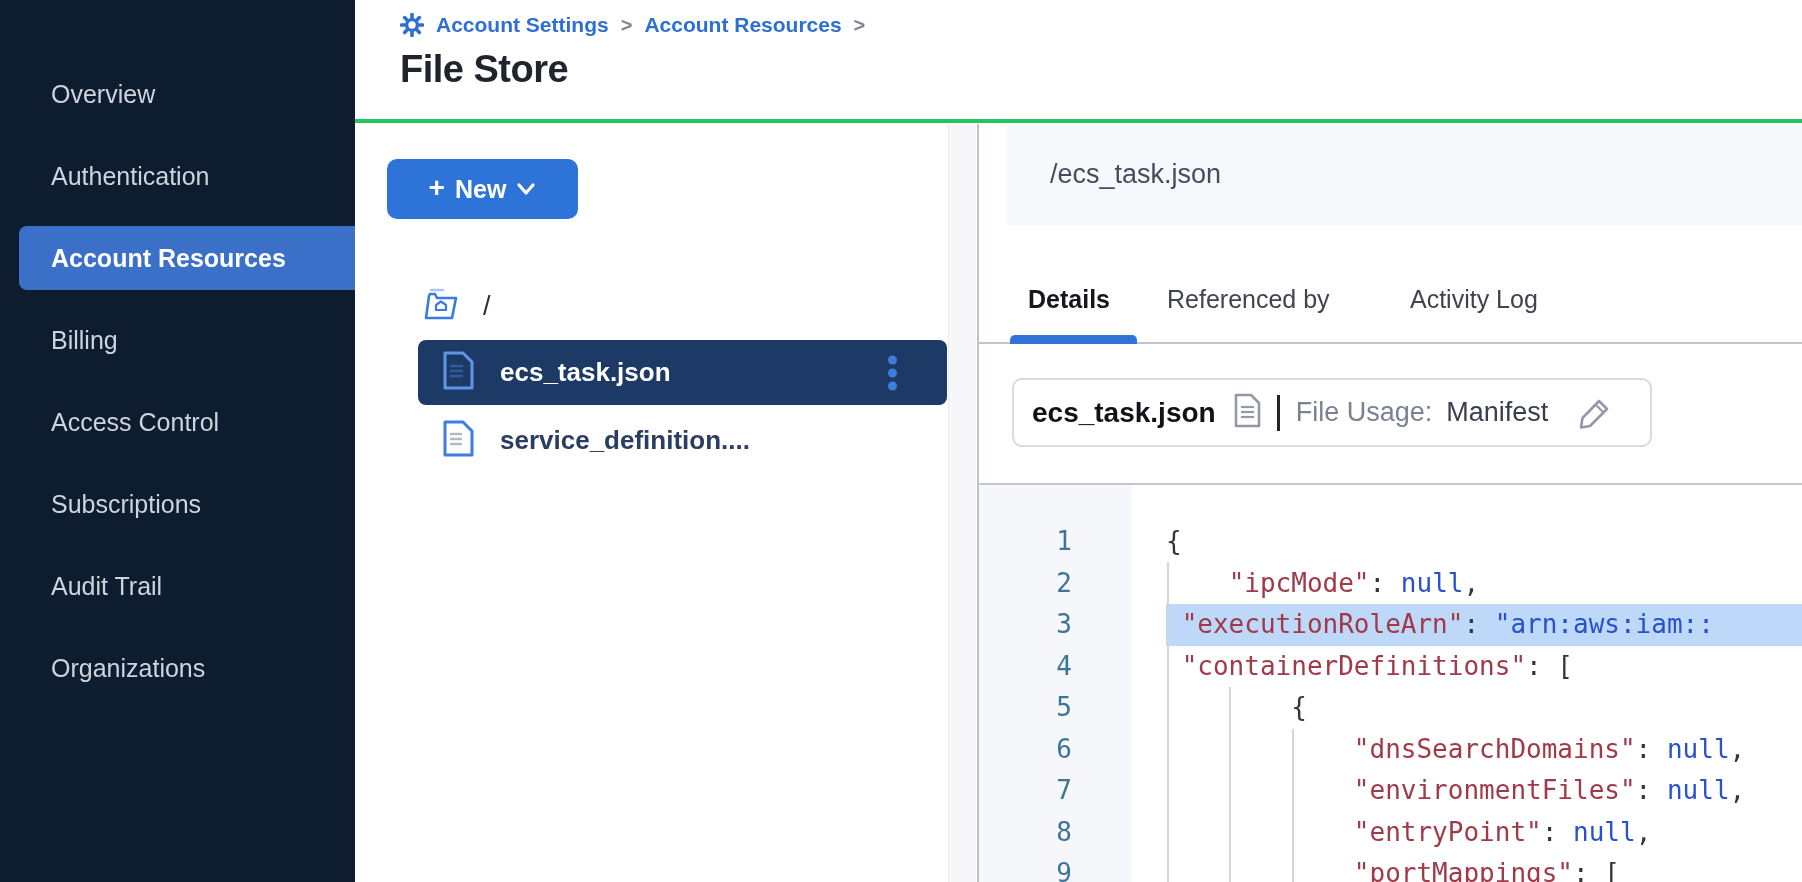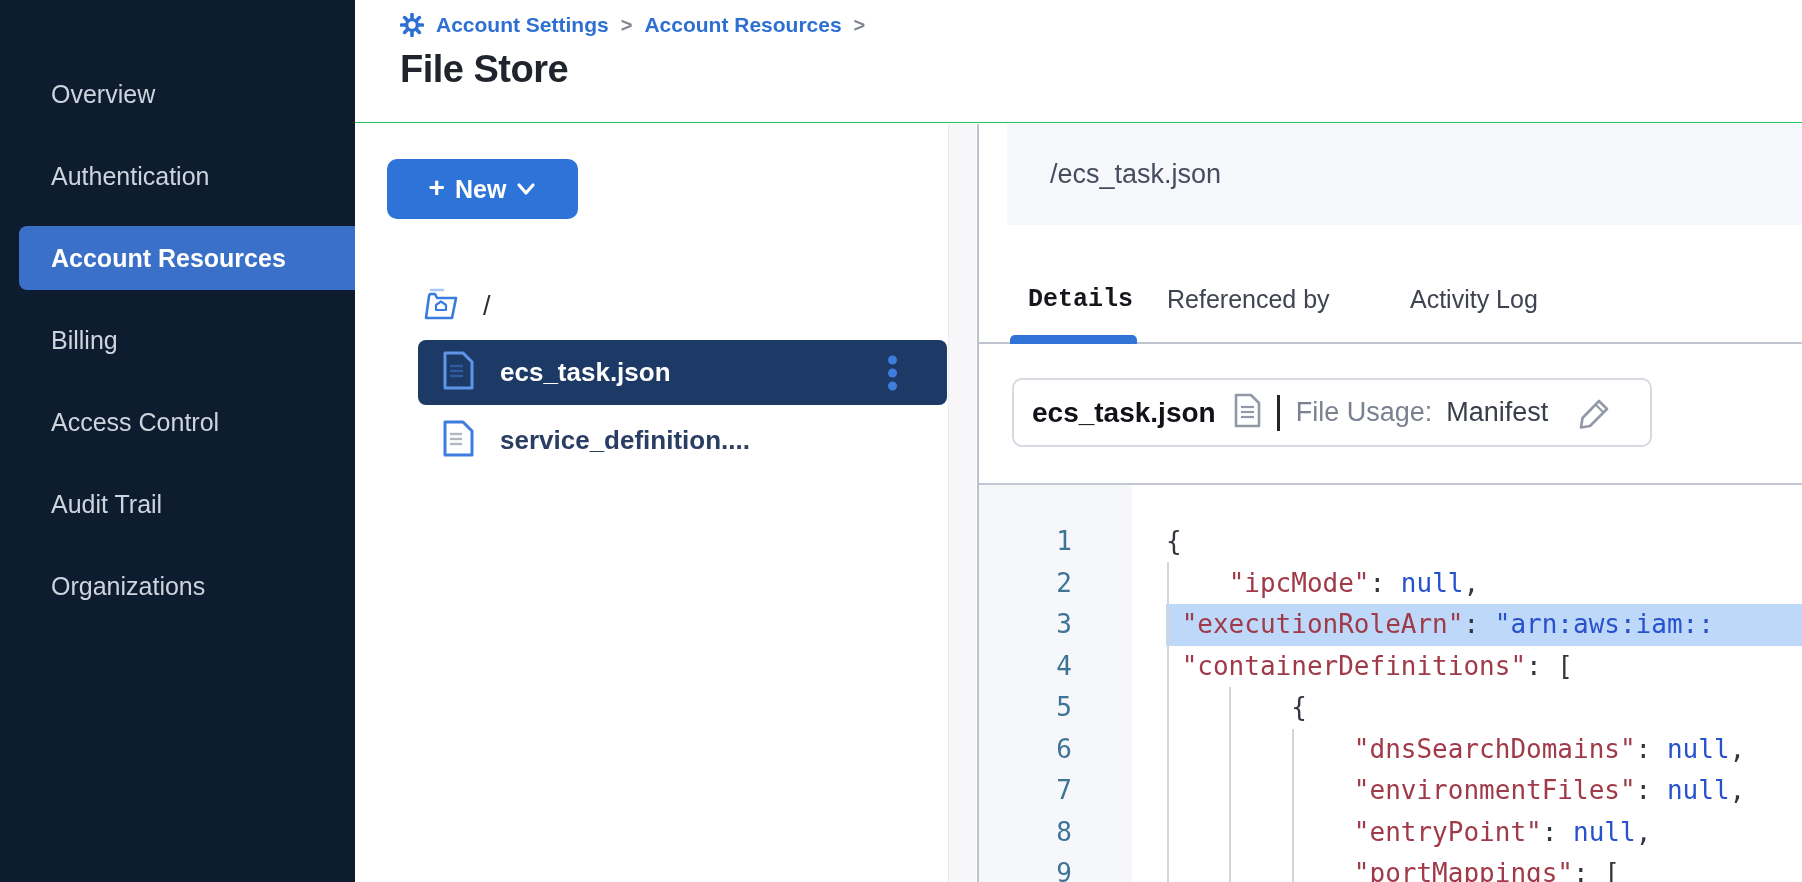--- a/index.html
+++ b/index.html
@@ -9,21 +9,21 @@
 
   
   .sidebar { position:absolute; left:0; top:0; width:355px; height:882px; background:#0E1C30; }
   .side-nav { position:absolute; left:19px; top:62px; right:0; display:flex; flex-direction:column; gap:18px; }
   .side-item { height:64px; display:flex; align-items:center; padding-left:32px;
                font-size:25px; color:#CDD4DE; border-radius:8px 0 0 8px; cursor:pointer; }
   .side-item.active { background:#3B70C8; color:#FFFFFF; font-weight:600; }
 
   
   .header { position:absolute; left:355px; top:0; width:1447px; height:123px; background:#fff;
-            border-bottom:1px solid #22c55e; }
+            border-bottom:4px solid #22c55e; }
   .crumbs { position:absolute; left:45px; top:13px; display:flex; align-items:center; gap:12px; }
   .crumb-link { color:#2D6FD3; font-size:21px; font-weight:600; cursor:pointer; }
   .crumb-sep { color:#7D8490; font-size:20px; font-weight:600; }
   .gear { width:24px; height:24px; display:block; }
   .page-title { position:absolute; left:45px; top:48px; font-size:38px; font-weight:800; color:#20242C; letter-spacing:-0.5px; }
 
   
   .tree-panel { position:absolute; left:355px; top:124px; width:624px; height:758px; background:#fff; }
   .tree-scrollbar { position:absolute; right:3px; top:0; width:28px; height:758px;
                     background:#F7F7F9; border-left:1px solid #E9EAED; }
@@ -50,21 +50,21 @@
   .kebab i { width:9px; height:9px; border-radius:50%; background:#3F7DDD; display:block; }
 
   
   .details-panel { position:absolute; left:979px; top:124px; width:823px; height:758px; background:#fff; }
   .path-header { position:absolute; left:0; top:0; width:823px; height:101px; background:#F7F8FB;margin-left:28px; }
   .path-text { position:absolute; left:43px; top:0; height:101px; display:flex; align-items:center;
                font-size:27px; font-weight:500; color:#454C5E; }
 
   .tabbar { position:absolute; left:0; top:101px; width:823px; height:119px; border-bottom:2px solid #BFC4CE; }
   .tab { position:absolute; top:60px; font-size:25px; color:#3F4450; font-weight:500; cursor:pointer; }
-  .tab.active { color:#15171D; font-weight:700;font-family:Liberation Mono, monospace; }
+  .tab.active { color:#15171D; font-weight:700; }
   .tab-underline { position:absolute; left:31px; bottom:-2px; width:127px; height:9px; background:#3273D8;
                    border-radius:5px 5px 0 0; }
 
   .file-card { position:absolute; left:33px; top:254px; width:640px; height:69px;
                border:2px solid #D6DAE1; border-radius:10px; display:flex; align-items:center;
                padding-left:18px; background:#fff; }
   .fc-name { font-size:28px; font-weight:700; color:#101217; }
   .fc-doc { margin-left:18px; }
   .fc-bar { width:3px; height:36px; background:#23252B; margin-left:16px; }
   .fc-usage-label { margin-left:16px; font-size:27px; color:#7A8191; }
@@ -94,20 +94,21 @@
 
 <div class="stage">
 
   <nav class="sidebar">
     <div class="side-nav">
         <div class="side-item">Overview</div>
         <div class="side-item">Authentication</div>
         <div class="side-item active">Account Resources</div>
         <div class="side-item">Billing</div>
         <div class="side-item">Access Control</div>
+        <div class="side-item">Subscriptions</div>
         <div class="side-item">Audit Trail</div>
         <div class="side-item">Organizations</div>
       </div>
   </nav>
 
   <header class="header">
     <div class="crumbs">
       <span>
         <svg class="gear" viewBox="0 0 24 24">
           <g stroke="#2D6FD3" stroke-width="3.4" fill="none">

